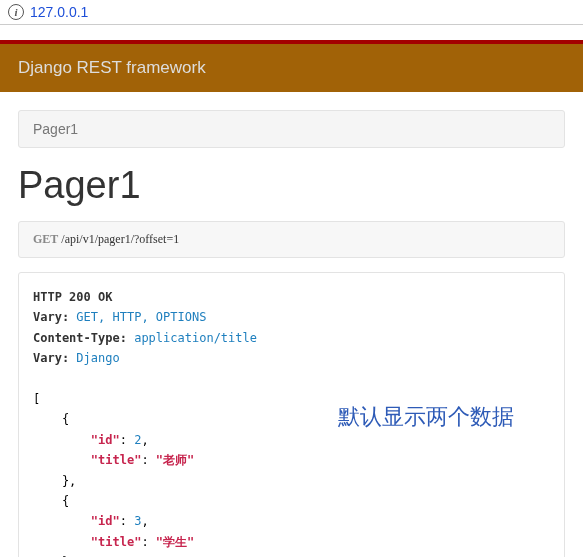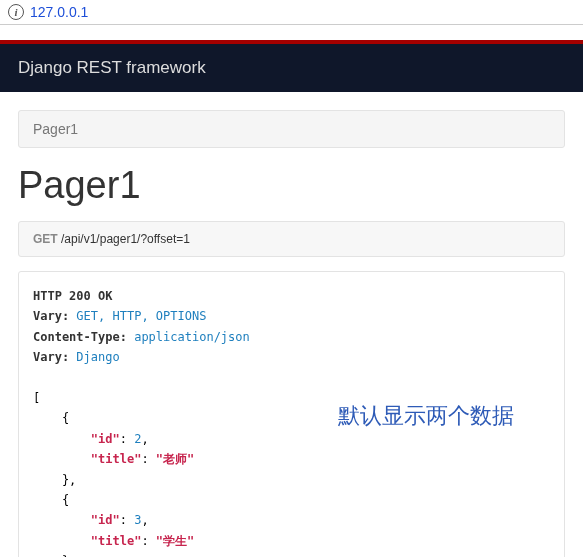--- a/index.html
+++ b/index.html
@@ -11,33 +11,33 @@
     .info-icon {
       width: 16px; height: 16px; border: 1.5px solid #555; border-radius: 50%;
       display: inline-flex; align-items: center; justify-content: center;
       font-family: Georgia, serif; font-style: italic; font-size: 11px; font-weight: bold;
       margin-right: 6px; color: #555;
     }
     .url-host { color: #1d4ed8; }
     .url-path { color: #888; }
     .red-bar { height: 4px; background: #a30000; margin-top: 15px; }
     .header-bar {
-      background: #0f172a; color: #ddd; padding: 14px 18px; font-size: 17px;
+      background: #a16207; color: #ddd; padding: 14px 18px; font-size: 17px;
     }
     .content { padding: 18px 18px 0 18px; }
     .breadcrumb {
       background: #f5f5f5; border: 1px solid #e3e3e3; border-radius: 3px;
       padding: 10px 14px; font-size: 14px; color: #777;
     }
     .page-title {
       font-size: 38px; font-weight: 400; color: #333; margin: 16px 0 14px 0;
     }
     .request-box {
       background: #f7f7f7; border: 1px solid #e3e3e3; border-radius: 3px;
-      padding: 10px 14px; font-family: Liberation Sans, sans-serif; font-size: 12px;
+      padding: 10px 14px; font-family: Liberation Serif, serif; font-size: 12px;
       margin-bottom: 14px;
     }
     .method { color: #888; font-weight: bold; }
     .path { color: #333; }
     .response-box {
       background: #fff; border: 1px solid #e3e3e3; border-radius: 3px;
       padding: 14px; font-family: Consolas, Monaco, monospace; font-size: 12px;
       line-height: 1.7; position: relative;
     }
     .hdr-key { color: #333; font-weight: bold; }
@@ -74,21 +74,21 @@
 
   <div class="request-box">
     <span class="method">GET</span>
     <span class="path">/api/v1/pager1/?offset=1</span>
   </div>
 
   <div class="response-box">
     <div class="annotation">默认显示两个数据</div>
     <div class="pre"><span class="hdr-key">HTTP 200 OK</span>
 <span class="hdr-key">Vary:</span> <span class="hdr-val">GET, HTTP, OPTIONS</span>
-<span class="hdr-key">Content-Type:</span> <span class="hdr-val">application/json</span>
+<span class="hdr-key">Content-Type:</span> <span class="hdr-val">application/title</span>
 <span class="hdr-key">Vary:</span> <span class="hdr-val">Django</span>
 
 [
     {
         <span class="json-str">"id"</span>: <span class="json-num">2</span>,
         <span class="json-str">"title"</span>: <span class="json-str">"老师"</span>
     },
     {
         <span class="json-str">"id"</span>: <span class="json-num">3</span>,
         <span class="json-str">"title"</span>: <span class="json-str">"学生"</span>

